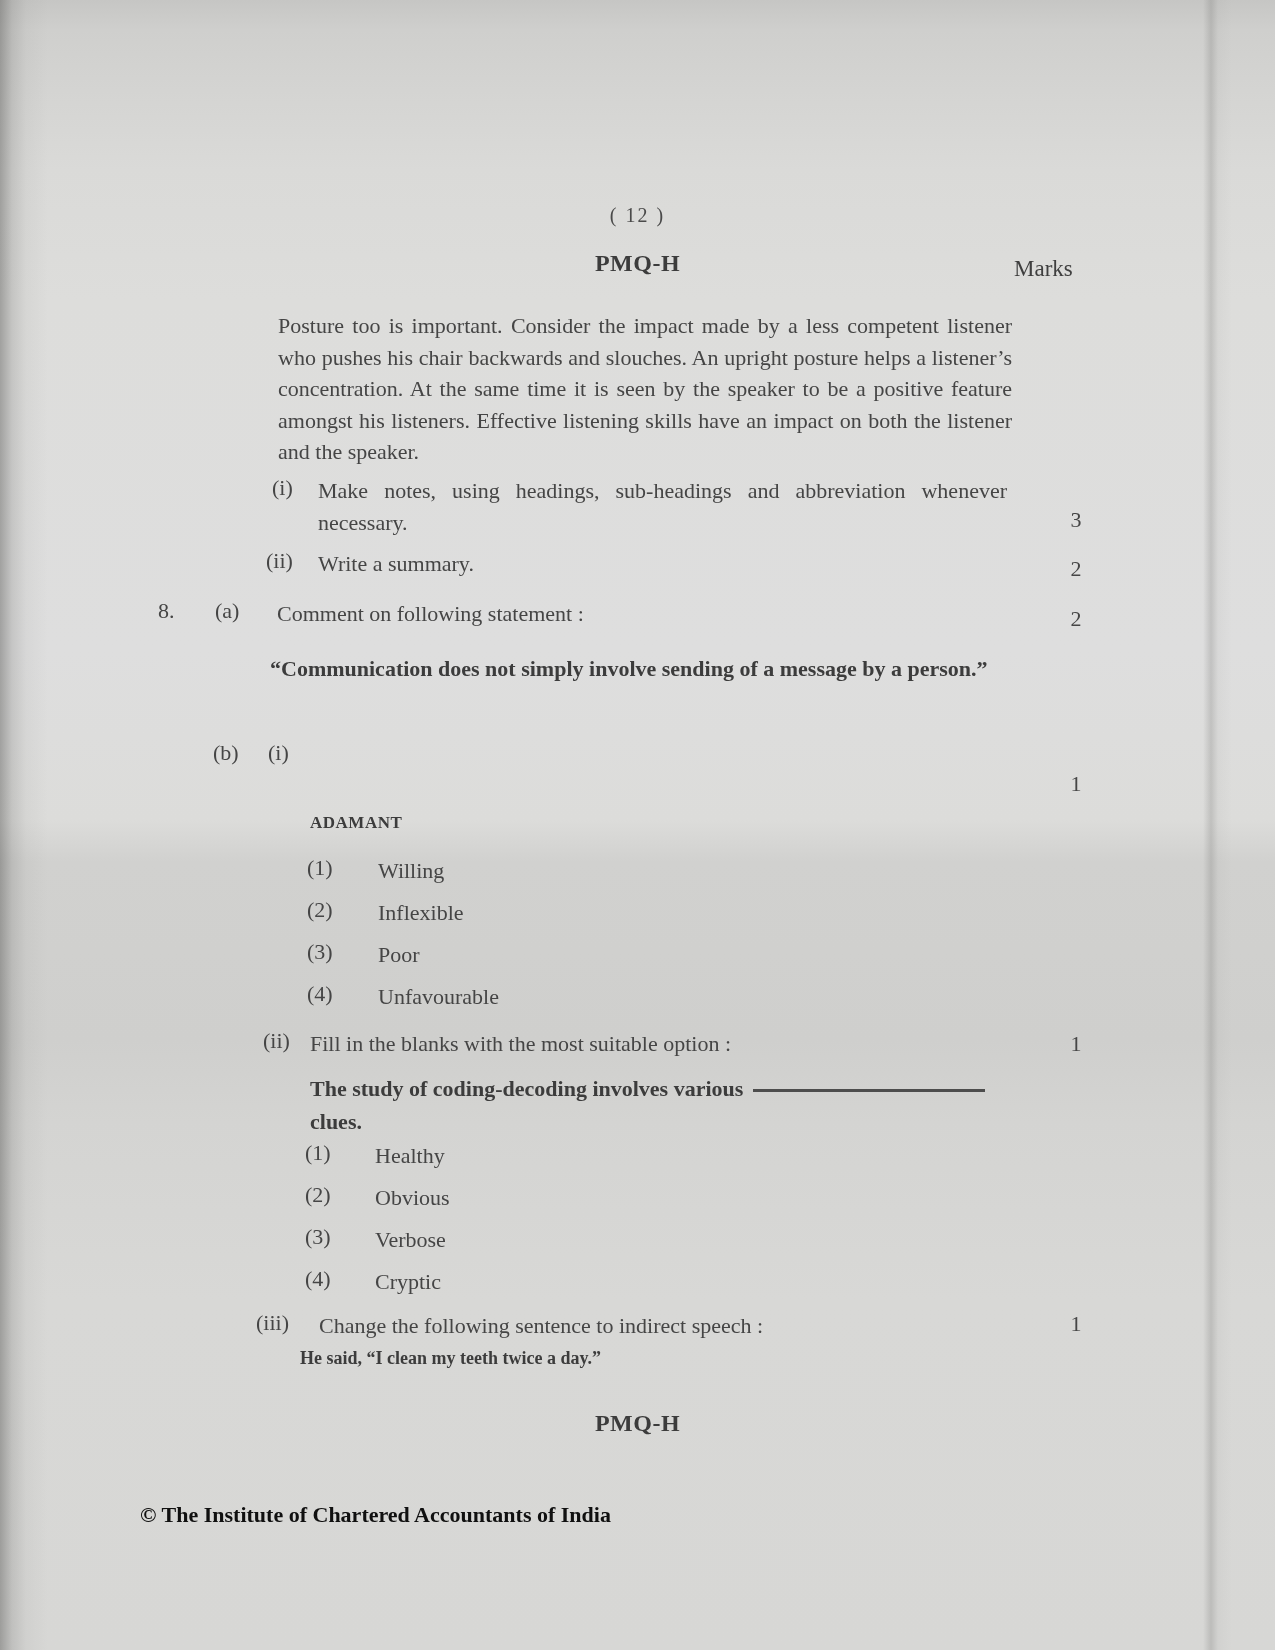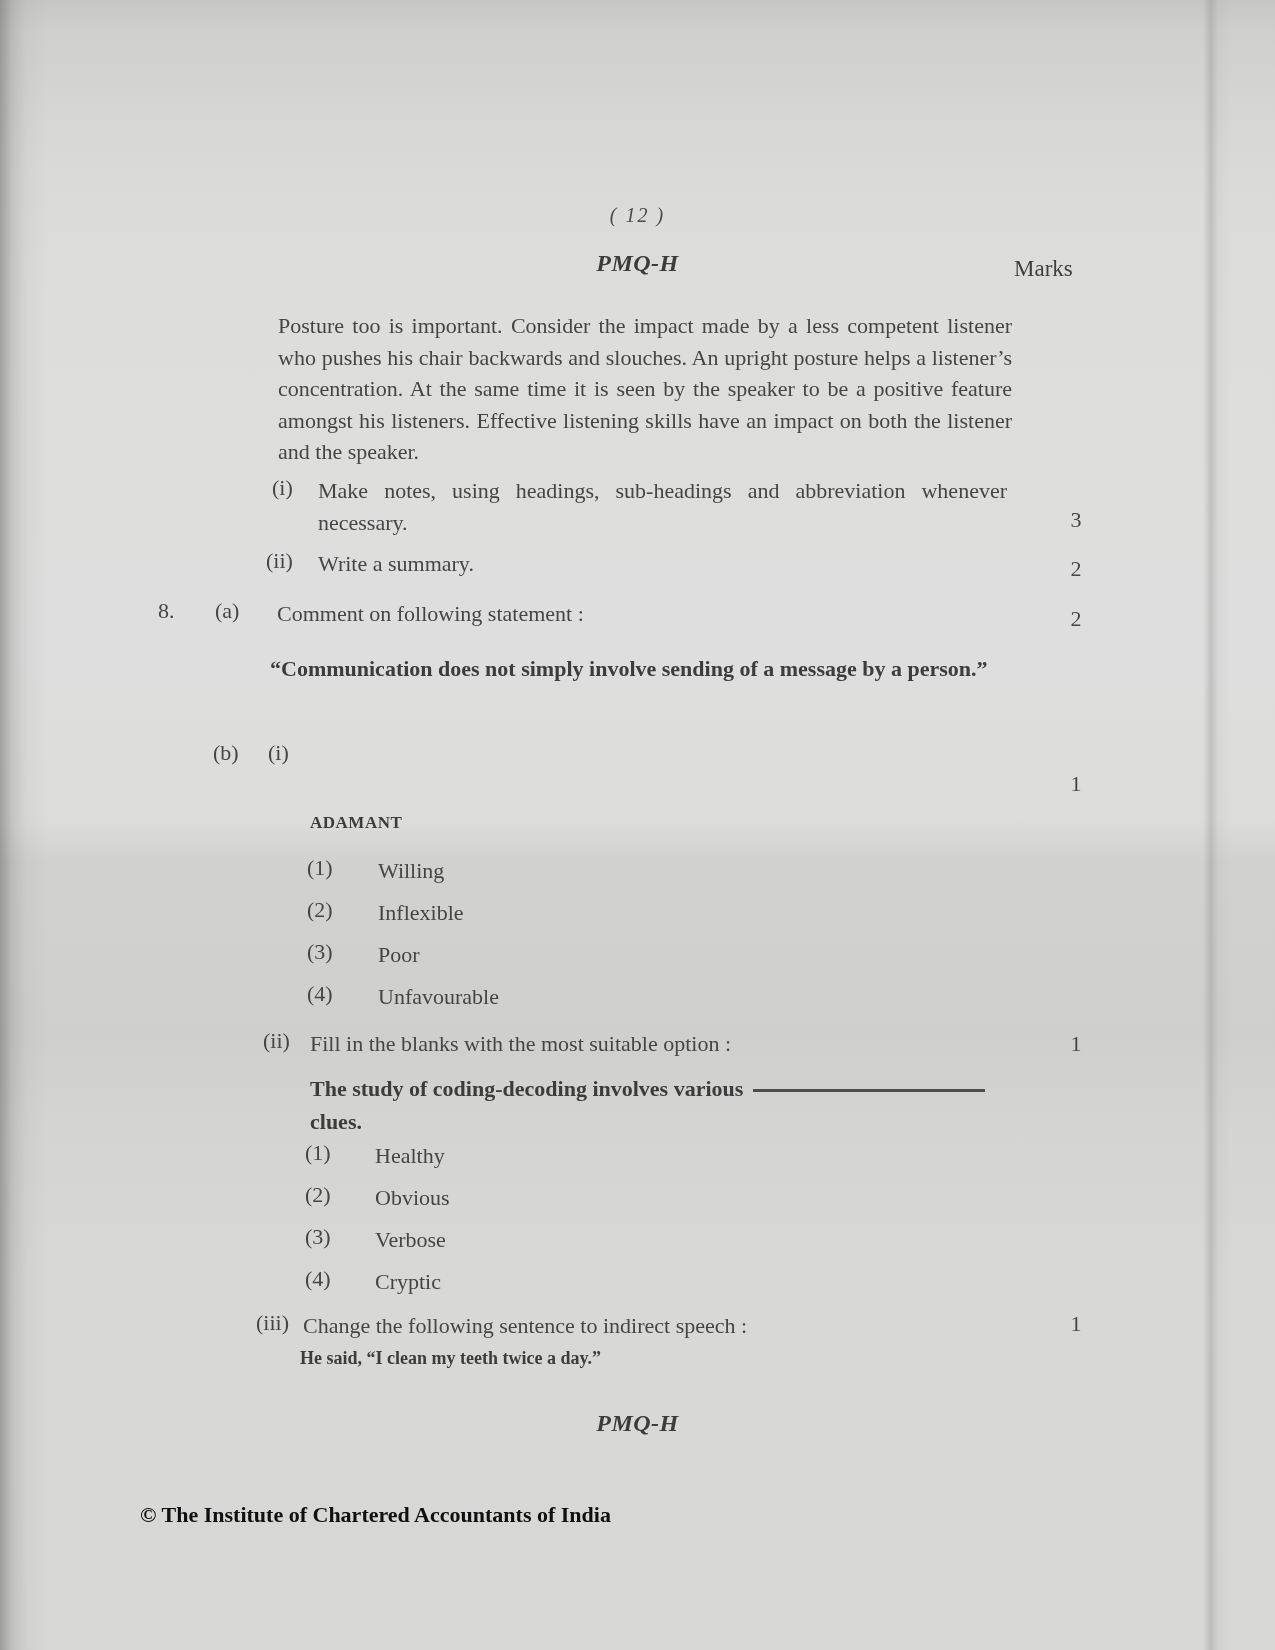--- a/index.html
+++ b/index.html
@@ -7,21 +7,21 @@
   .page{
     position:relative;width:1275px;height:1650px;overflow:hidden;
     font-family:"Liberation Serif","DejaVu Serif",serif;
     color:#454545;
     background:
       linear-gradient(90deg, rgba(70,70,68,0.40) 0px, rgba(110,110,108,0.22) 12px, rgba(150,150,148,0.10) 26px, rgba(150,150,148,0) 48px),
       linear-gradient(90deg, rgba(0,0,0,0) 1203px, rgba(120,120,118,0.28) 1211px, rgba(160,160,158,0.10) 1218px, rgba(0,0,0,0) 1232px),
       linear-gradient(180deg, #c6c6c4 0px, #cfcfcd 30px, #d4d4d2 90px, #dadad8 170px, #dddddb 300px, #dedede 650px, #dcdcda 820px, #d1d1cf 862px, #cfcfcd 1040px, #d4d4d2 1122px, #d8d8d6 1300px, #d7d7d5 1650px);
   }
   .abs{position:absolute;}
-  .centered{left:0;width:1275px;text-align:center;font-style:italic;}
+  .centered{left:0;width:1275px;text-align:center;}
   .pagenum{top:204px;font-size:20px;letter-spacing:2px;color:#4a4a4a;}
   .hcode{top:250px;font-size:24px;font-weight:700;color:#3c3c3c;letter-spacing:0.5px;}
   .marks-label{top:256px;left:1014px;font-size:23px;font-weight:400;color:#3f3f3f;}
   .passage{top:310px;left:278px;width:734px;font-size:22px;line-height:31.5px;text-align:justify;}
   .row{display:flex;align-items:flex-start;}
   .num-col{flex:0 0 auto;font-size:22px;}
   .txt-col{font-size:22px;line-height:32px;text-align:justify;}
   .qi{top:475px;left:272px;width:735px;}
   .qi .num-col{width:46px;}
   .qi .txt-col{width:689px;}
@@ -39,21 +39,21 @@
   .opt{left:307px;width:420px;}
   .opt .num-col{width:71px;}
   .o1{top:855px;} .o2{top:897px;} .o3{top:939px;} .o4{top:981px;}
   .fillrow{top:1028px;left:263px;width:760px;}
   .fillrow .num-col{width:47px;}
   .fillsent{top:1072px;left:310px;width:682px;font-size:22px;line-height:33px;font-weight:700;color:#3c3c3c;}
   .blank-rule{display:inline-block;width:232px;height:0;border-top:3px solid #4d4d4d;vertical-align:middle;margin-left:10px;}
   .opt2{left:305px;width:420px;}
   .opt2 .num-col{width:70px;}
   .p1{top:1140px;} .p2{top:1182px;} .p3{top:1224px;} .p4{top:1266px;}
-  .qiii{top:1310px;left:256px;width:800px;}
+  .qiii{top:1310px;left:256px;width:800px;gap:16px;}
   .qiii .num-col{width:47px;}
   .hesaid{top:1348px;left:300px;font-size:18px;font-weight:700;color:#3c3c3c;}
   .fcode{top:1410px;font-size:24px;font-weight:700;color:#3c3c3c;letter-spacing:0.5px;}
   .copyright{top:1502px;left:140px;font-size:22px;font-weight:700;color:#101010;}
   .mark{width:36px;text-align:center;font-size:22px;color:#464646;}
   .m1{top:507px;left:1058px;} .m2{top:556px;left:1058px;} .m3{top:606px;left:1058px;}
   .m4{top:771px;left:1058px;} .m5{top:1031px;left:1058px;} .m6{top:1311px;left:1058px;}
 </style>
 </head>
 <body>

